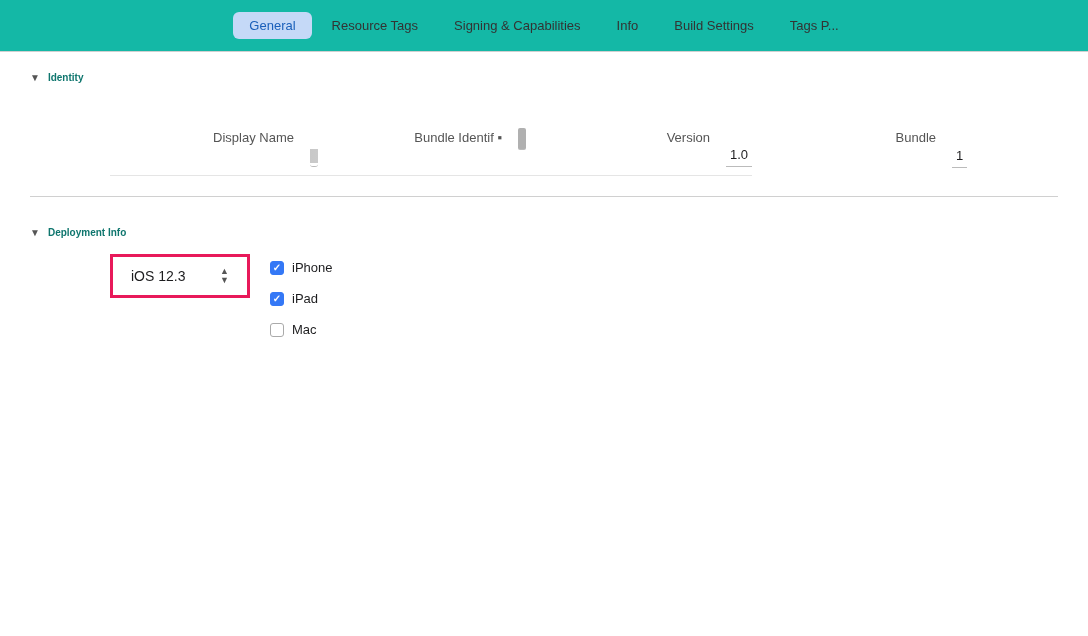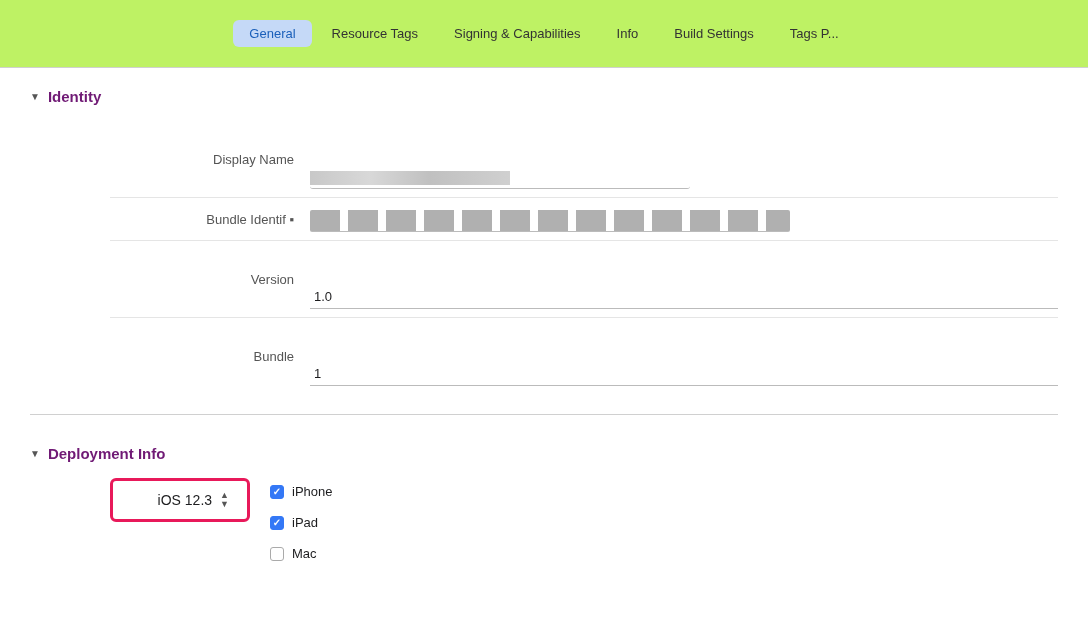--- a/index.html
+++ b/index.html
@@ -11,24 +11,24 @@
       width: 1088px;
       min-height: 636px;
       overflow: hidden;
     }
 
     
     .tab-bar {
       display: flex;
       align-items: center;
       justify-content: center;
-      background: #bef264;
+      background: #14b8a6;
       border-bottom: 1px solid #d0d0d0;
       padding: 0 20px;
-      height: 68px;
+      height: 52px;
       gap: 4px;
     }
     .tab {
       padding: 6px 16px;
       border-radius: 6px;
       font-size: 13px;
       cursor: pointer;
       color: #333;
       white-space: nowrap;
     }
@@ -51,33 +51,32 @@
       padding: 20px 30px 10px 30px;
     }
 
     .section-header {
       display: flex;
       align-items: center;
       gap: 8px;
       margin-bottom: 16px;
     }
     .section-title {
-      font-size: 15px;
+      font-size: 10px;
       font-weight: 700;
-      color: #701a75;
+      color: #0f766e;
     }
     .triangle {
       font-size: 10px;
       color: #555;
     }
 
     
     .form-rows {
       display: flex;
-      flex-direction: column;
       gap: 0;
       margin-left: 80px;
     }
     .form-row {
       display: flex;
       align-items: center;
       border-bottom: 1px solid #e5e5e5;
       padding: 8px 0;
       min-height: 36px;
     }
@@ -141,31 +140,31 @@
       display: flex;
       align-items: flex-start;
       margin-left: 80px;
       gap: 20px;
       margin-top: 16px;
     }
 
     
     .ios-selector {
       border: 3px solid #e8195a;
-      border-radius: 6px;
+      border-radius: 0;
       padding: 10px 18px;
       display: flex;
       align-items: center;
       gap: 8px;
       font-size: 14px;
       color: #1d1d1f;
       background: white;
       cursor: pointer;
       min-width: 140px;
-      justify-content: flex-end;
+      justify-content: space-between;
     }
     .ios-selector .stepper {
       display: flex;
       flex-direction: column;
       font-size: 9px;
       color: #555;
       line-height: 1;
     }
 
     

